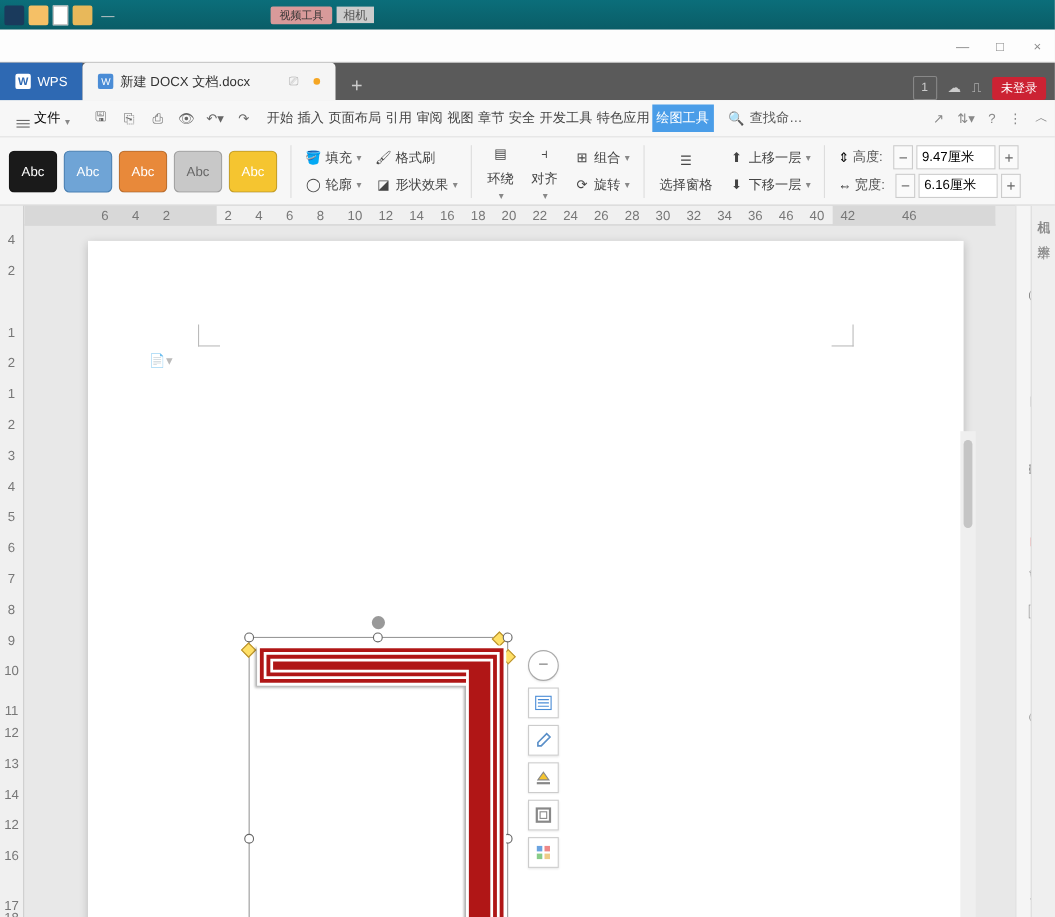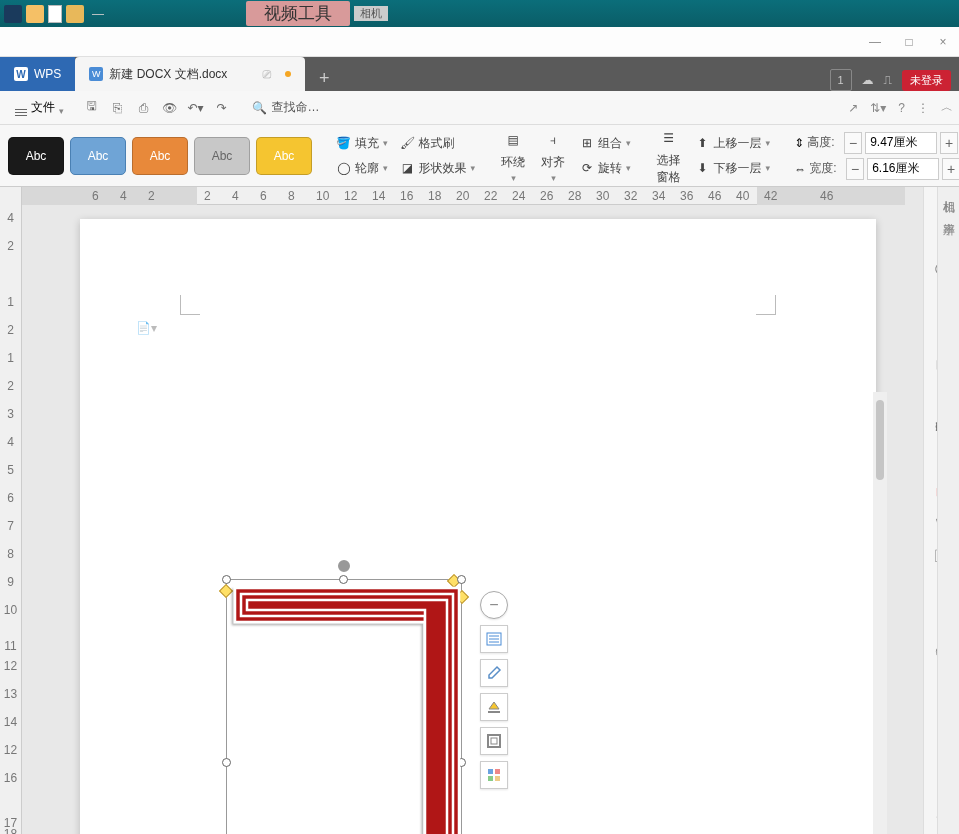--- a/index.html
+++ b/index.html
@@ -1,21 +1,21 @@
 <!DOCTYPE html>
 <html><head>
 <meta charset="utf-8">
 <style>
 *{box-sizing:border-box;margin:0;padding:0;font-family:"Microsoft YaHei",sans-serif;font-size:12px;user-select:none}
 html,body{width:959px;height:834px;overflow:hidden;background:#e8e8e8}
 .topbar{height:27px;background:linear-gradient(#0b6e7a,#0a5d67);display:flex;align-items:center;padding:0 4px;gap:4px}
 .topbar .taskicon{width:18px;height:18px;background:#1a3a5c;border-radius:2px}
 .topbar .folder{width:18px;height:18px;background:#f5c066;border-radius:2px}
 .topbar .doc{width:14px;height:18px;background:#fff;border:1px solid #bbb}
-.topbar .badge{padding:1px 18px;background:#d89a9a;color:#333;border-radius:2px;font-size:17px}
+.topbar .badge{padding:1px 8px;background:#d89a9a;color:#333;border-radius:2px;font-size:10px}
 .badge2{padding:0 6px;background:#ccc;color:#555;font-size:11px}
 .titlebar{height:30px;background:#fdfdfd;display:flex;align-items:center;justify-content:flex-end;padding:0 6px;gap:14px;border-bottom:1px solid #e0e0e0}
 .wctrl{width:20px;height:20px;display:flex;align-items:center;justify-content:center;color:#888;cursor:pointer}
 .tabbar{height:34px;background:#5a5a5a;display:flex;align-items:flex-end}
 .tab{height:34px;padding:0 14px;display:flex;align-items:center;gap:6px;color:#e0e0e0;cursor:pointer;position:relative}
 .tab.wps{background:#2e69b3;color:#fff}
 .tab.mall{background:#5a5a5a}
 .tab.active{background:#f5f5f5;color:#333;border-radius:4px 4px 0 0}
 .tab .ti{width:14px;height:14px;border-radius:2px}
 .tab .dot{width:6px;height:6px;border-radius:50%;background:#f5a623;margin-left:8px}
@@ -31,21 +31,21 @@
 .qicons{display:flex;align-items:center;gap:8px;margin:0 8px}
 .qicons span{width:18px;height:18px;display:flex;align-items:center;justify-content:center;color:#666;cursor:pointer}
 .menus{display:flex;align-items:center}
 .menus span{padding:4px 2px;cursor:pointer;color:#444;font-size:12px;white-space:nowrap}
 .menus span.on{background:#4a9de8;color:#fff;padding:4px 4px}
 .search{display:flex;align-items:center;gap:4px;margin:0 6px;padding:2px 6px;cursor:pointer;color:#555}
 .mright{margin-left:auto;display:flex;align-items:center;gap:12px;color:#888}
 .mright span{cursor:pointer}
 .ribbon{height:62px;background:#f7f7f7;border-bottom:1px solid #ccc;display:flex;align-items:center;padding:2px 4px;gap:4px}
 .swatches{display:flex;gap:6px;padding:0 4px}
-.sw{width:56px;height:38px;border-radius:5px;display:flex;align-items:center;justify-content:center;color:#fff;font-size:12px;border:1px solid rgba(0,0,0,.2);cursor:pointer}
+.sw{width:44px;height:38px;border-radius:5px;display:flex;align-items:center;justify-content:center;color:#fff;font-size:12px;border:1px solid rgba(0,0,0,.2);cursor:pointer}
 .sw.black{background:#1a1a1a}.sw.blue{background:#6fa4d6;border-color:#4a80b3}.sw.orange{background:#e8893a}.sw.gray{background:#c8c8c8;color:#666}.sw.yellow{background:#f5c530}
 .vsep{width:1px;height:48px;background:#ddd;margin:0 4px}
 .rcol{display:flex;flex-direction:column;gap:4px;justify-content:center}
 .ritem{display:flex;align-items:center;gap:3px;padding:2px 4px;cursor:pointer;color:#444;white-space:nowrap}
 .ritem .ic{width:16px;height:16px;display:flex;align-items:center;justify-content:center}
 .dd{font-size:9px;color:#888;margin-left:1px}
 .bigbtn{display:flex;flex-direction:column;align-items:center;gap:2px;padding:4px 6px;cursor:pointer;color:#444}
 .bigbtn .ic{width:24px;height:24px;display:flex;align-items:center;justify-content:center}
 .dims{display:flex;flex-direction:column;gap:4px;margin-left:4px}
 .dimrow{display:flex;align-items:center;gap:3px}
@@ -128,20 +128,33 @@
     <span style="font-size:9px;color:#888">▾</span>
   </div>
   <div class="qicons">
     <span>🖫</span>
     <span>⎘</span>
     <span>⎙</span>
     <span>👁</span>
     <span>↶▾</span>
     <span>↷</span>
   </div>
+  <div class="menus">
+    <span>开始</span>
+    <span>插入</span>
+    <span>页面布局</span>
+    <span>引用</span>
+    <span>审阅</span>
+    <span>视图</span>
+    <span>章节</span>
+    <span>安全</span>
+    <span>开发工具</span>
+    <span>特色应用</span>
+    <span class="on">绘图工具</span>
+  </div>
   <div class="search">
     <span>🔍</span>
     <span>查找命…</span>
   </div>
   <div class="mright">
     <span>↗</span>
     <span>⇅▾</span>
     <span>?</span>
     <span>⋮</span>
     <span>︿</span>

